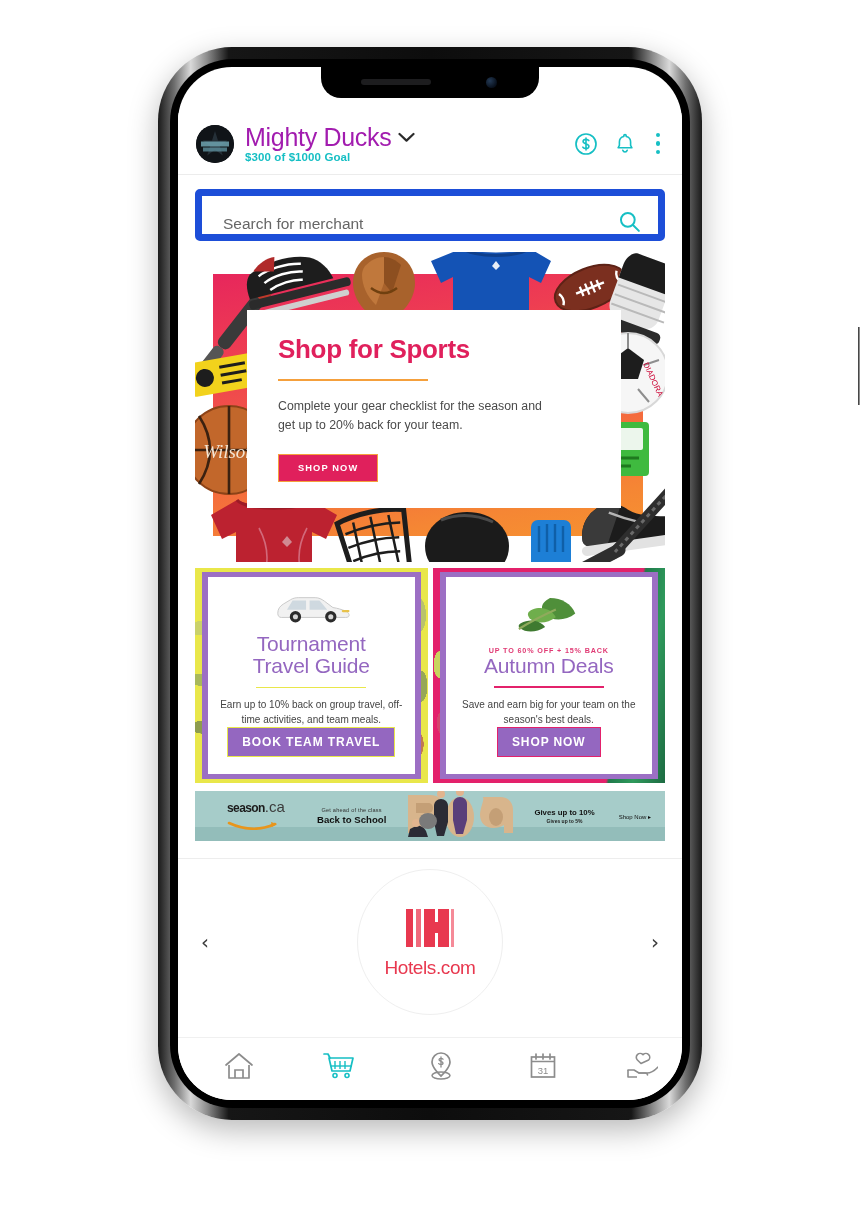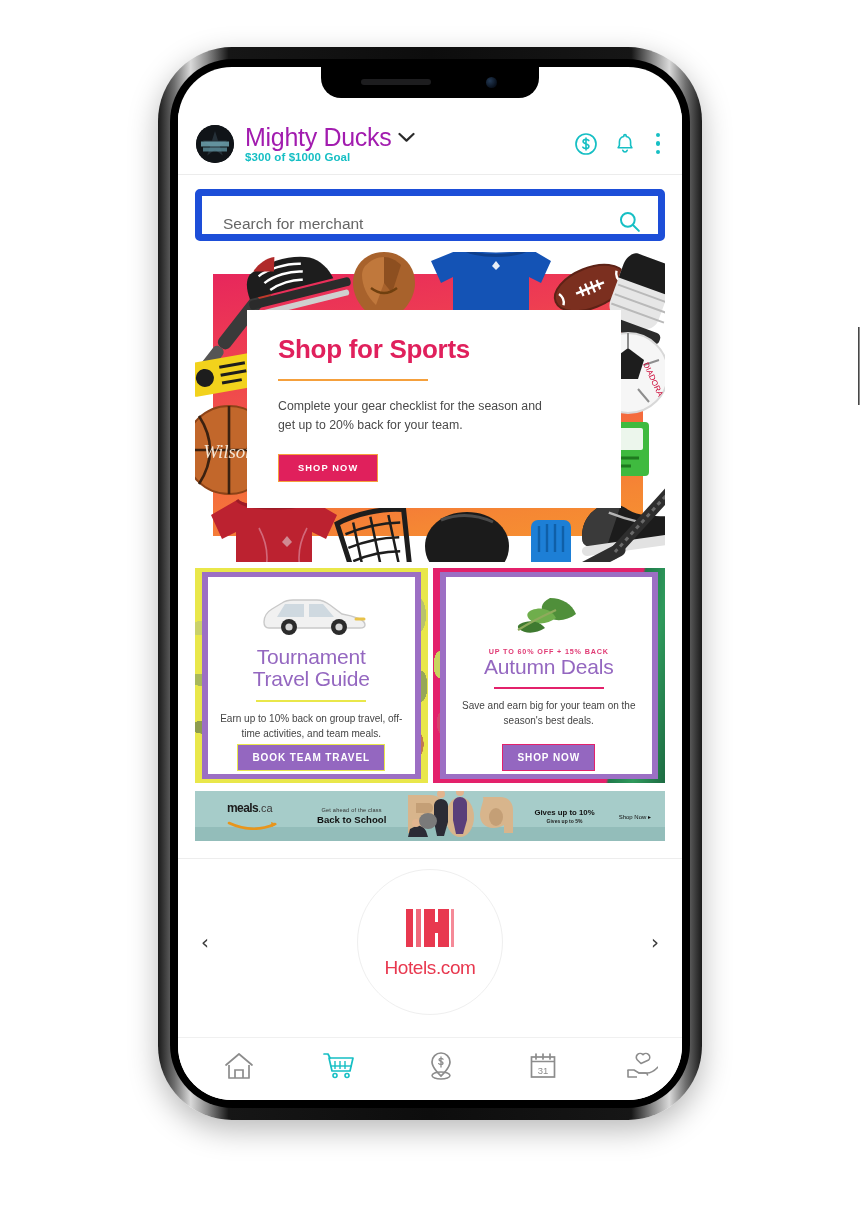--- a/index.html
+++ b/index.html
@@ -145,36 +145,36 @@
      radial-gradient(ellipse 14px 30px at 3% 45%, #c8d45f 0 45%, transparent 46%),
      radial-gradient(ellipse 12px 26px at 4% 72%, #d4456e 0 45%, transparent 46%),
      #e3216b;}
   #promo-autumn .border-in{position:absolute;left:7px;top:4px;right:7px;bottom:4px;background:#9c6fc4;}
   .promo-kicker{font-size:7.2px;font-weight:700;letter-spacing:.85px;color:#e03a74;margin-top:6px;}
   .promo-title{font-size:21px;font-weight:400;color:#9467c0;line-height:1.06;letter-spacing:-.2px;}
   .promo-rule{height:2px;margin:9px 0 9px 0;width:110px;}
   #rule-travel{background:#e9e74a;}
   #rule-autumn{background:#e3216b;}
   .promo-sub{font-size:10px;line-height:1.5;color:#444;}
-  .promo-cta{margin-top:auto;margin-bottom:3px;font-size:10px;font-weight:700;letter-spacing:.9px;
+  .promo-cta{margin-top:auto;margin-bottom:17px;font-size:12px;font-weight:700;letter-spacing:.9px;
     color:#fff;padding:7px 14px;}
   #cta-travel{background:#9467c0;border:1.6px solid #e9e74a;}
   #cta-autumn{background:#9467c0;border:1.6px solid #e3216b;}
   #car-svg{margin:5px 0 4px 0;}
   #leaf-svg{margin:7px 0 3px 0;}
 
   
   #amazon-strip{
     margin:8px 17px 0 17px;height:50px;position:relative;overflow:hidden;
     background:linear-gradient(#a6ccc9 0%, #a6ccc9 72%, #93bdba 72%, #93bdba 100%);
     display:flex;align-items:center;
   }
   #amz-logo{margin-left:32px;width:62px;position:relative;}
   #amz-word{font-size:12px;font-weight:700;color:#1b1b1b;letter-spacing:-.6px;}
-  #amz-ca{font-size:11px;color:#3b3b3b;font-weight:400;}
+  #amz-ca{font-size:15px;color:#3b3b3b;font-weight:400;}
   #amz-smile{margin-top:-1px;}
   #amz-mid{margin-left:28px;text-align:center;}
   #amz-kicker{font-size:5.6px;color:#333;letter-spacing:.2px;}
   #amz-head{font-size:9.6px;font-weight:700;color:#111;margin-top:1px;}
   #amz-letters{position:absolute;left:183px;top:0;bottom:0;width:160px;}
   #amz-right{margin-left:auto;margin-right:14px;display:flex;align-items:center;gap:24px;}
   #amz-gives{text-align:center;}
   #amz-gives-1{font-size:7.8px;font-weight:700;color:#111;}
   #amz-gives-2{font-size:5px;font-weight:700;color:#222;margin-top:1px;}
   #amz-shop{font-size:6px;color:#111;white-space:nowrap;}
@@ -427,21 +427,21 @@
             <div class="promo-title">Autumn Deals</div>
             <div class="promo-rule" id="rule-autumn"></div>
             <div class="promo-sub">Save and earn big for your team on the season's best deals.</div>
             <div class="promo-cta" id="cta-autumn">SHOP NOW</div>
           </div>
         </div>
       </div>
 
       <div id="amazon-strip">
         <div id="amz-logo">
-          <div><span id="amz-word">meals</span><span id="amz-ca">.ca</span></div>
+          <div><span id="amz-word">season</span><span id="amz-ca">.ca</span></div>
           <svg id="amz-smile" width="52" height="9" viewBox="0 0 52 9">
             <path d="M2 2q24 11 46 1" stroke="#e8951c" stroke-width="2.6" fill="none" stroke-linecap="round"></path>
             <path d="M44 1l6 2-5 3z" fill="#e8951c"></path>
           </svg>
         </div>
         <div id="amz-mid">
           <div id="amz-kicker">Get ahead of the class</div>
           <div id="amz-head">Back to School</div>
         </div>
         <svg id="amz-letters" viewBox="0 0 160 50">

